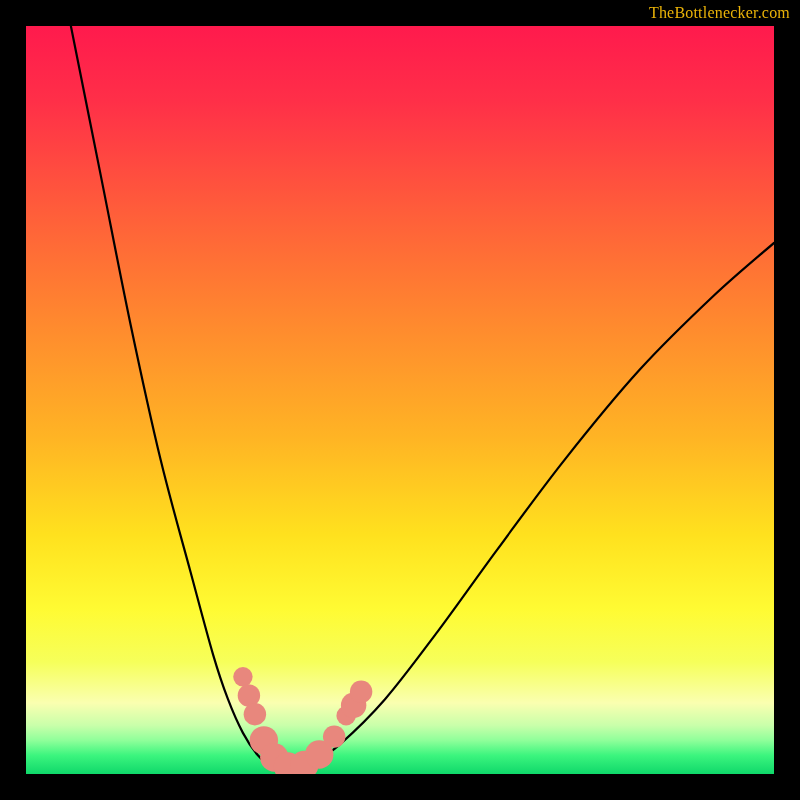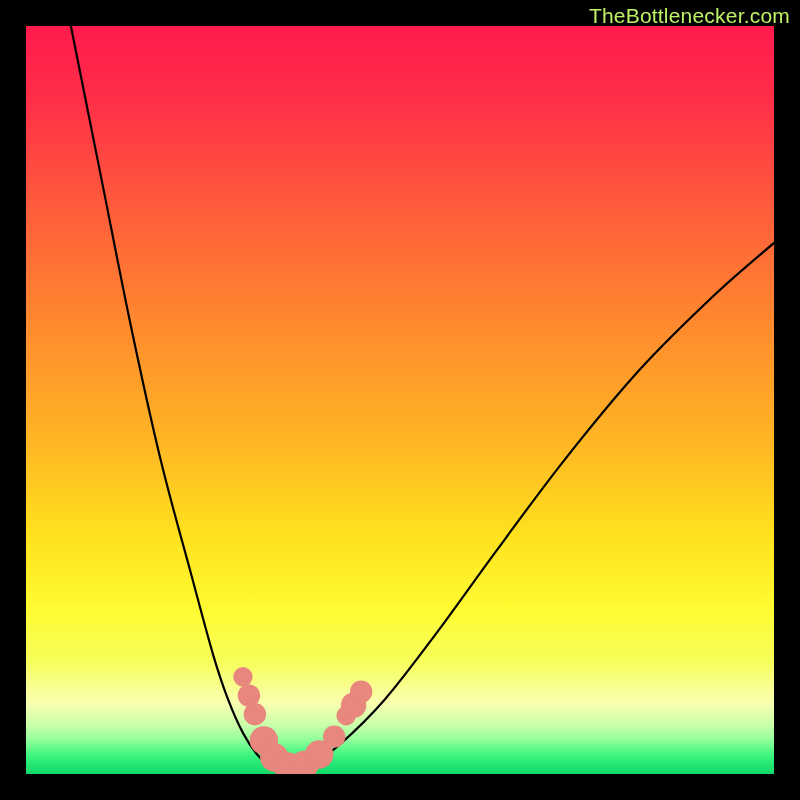--- a/index.html
+++ b/index.html
@@ -26,25 +26,25 @@
   }
   .plot-area svg {
     width: 100%;
     height: 100%;
     display: block;
   }
   .watermark {
     position: absolute;
     top: 4px;
     right: 10px;
-    color: #bef264;
-    font-size: 21px;
+    color: #eab308;
+    font-size: 16px;
     font-weight: 500;
     letter-spacing: 0.2px;
-    font-family: Liberation Sans, sans-serif;
+    font-family: Liberation Serif, serif;
   }
 </style>
 </head>
 <body>
 
 <div class="frame">
   <div class="plot-area">
     <svg viewBox="0 0 748 748" preserveAspectRatio="none">
       <defs>
         <linearGradient id="bg-grad" x1="0" y1="0" x2="0" y2="1">

